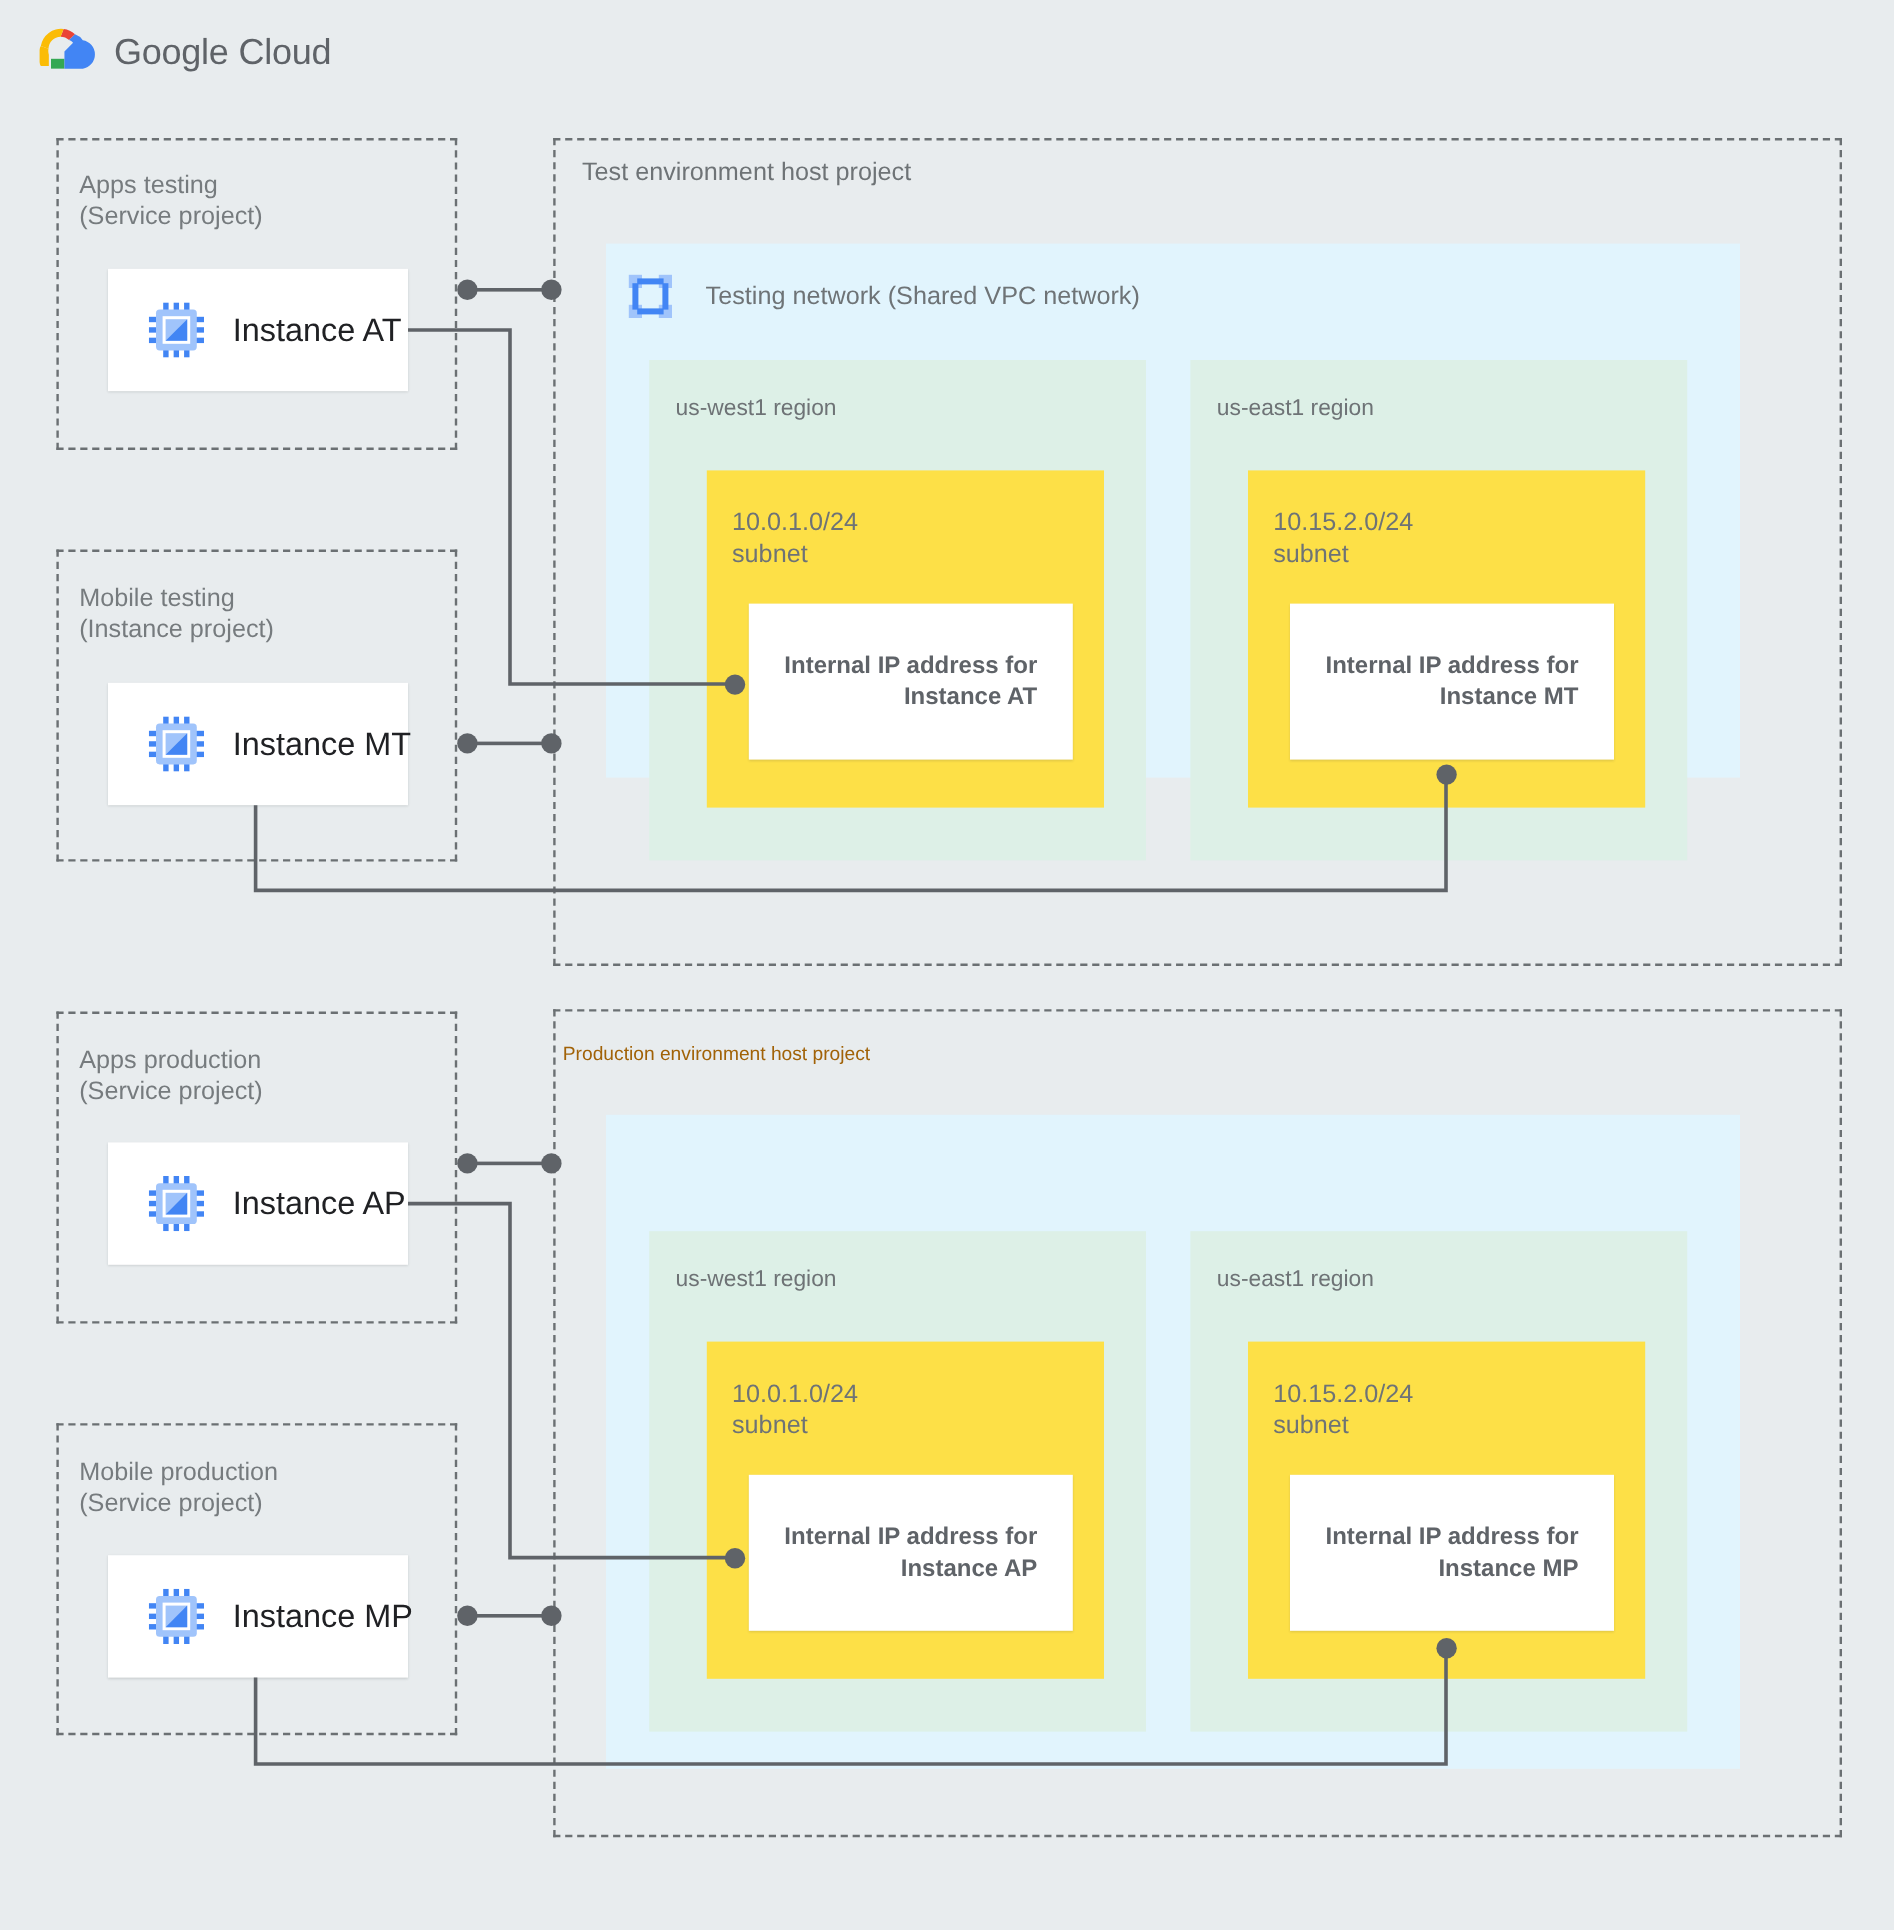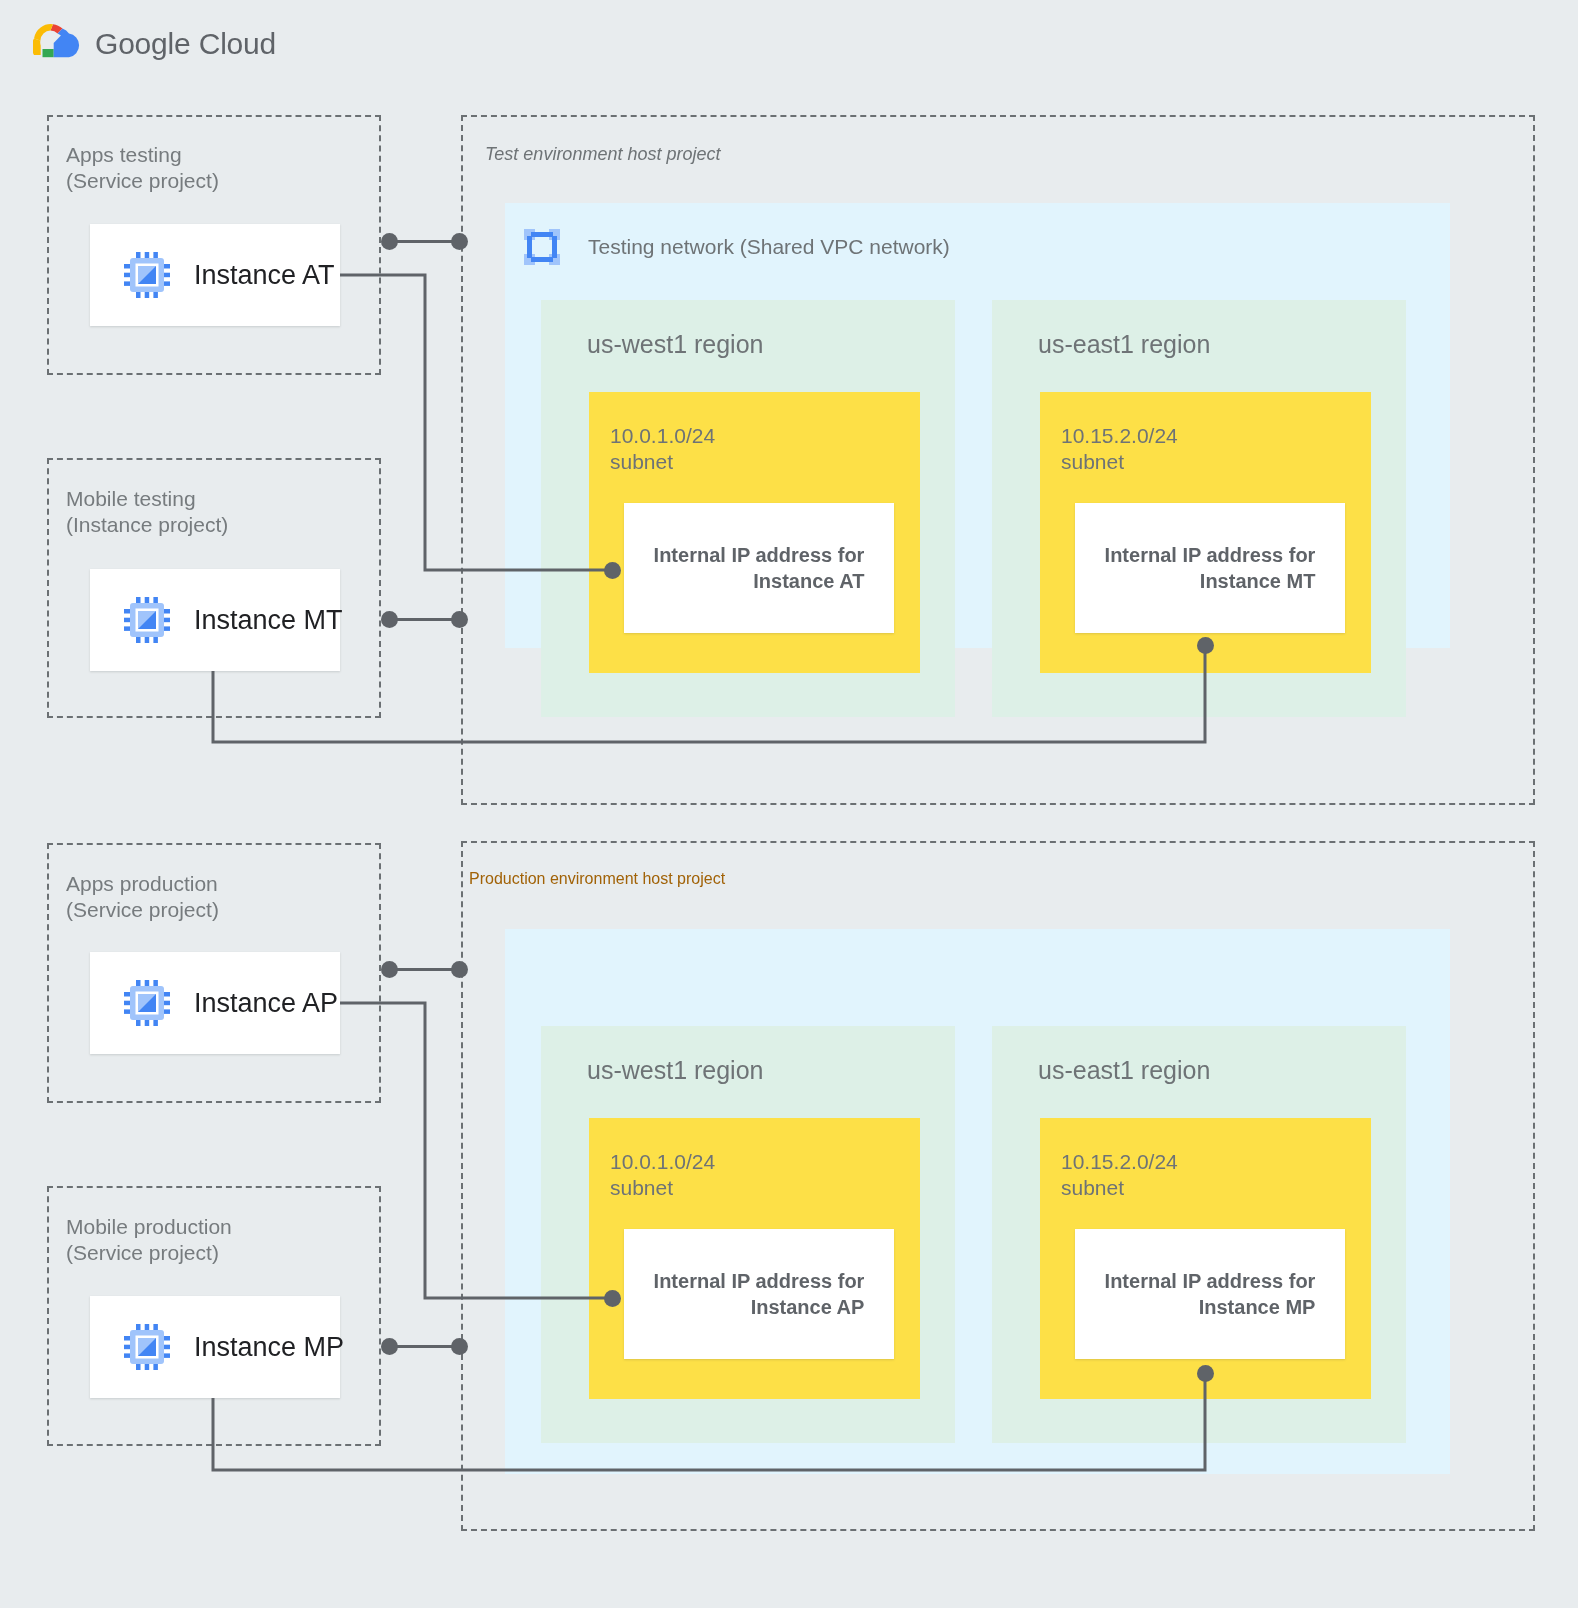--- a/index.html
+++ b/index.html
@@ -39,21 +39,21 @@
   .inst-label{margin-left:24px;font-size:27px;color:#202124;white-space:nowrap;}
 
   
   .net-panel{background:#e1f4fd;box-sizing:border-box;}
   .net-head{display:flex;align-items:center;}
   .net-icon{width:40px;height:40px;position:relative;flex:0 0 auto;}
   .net-title{margin-left:26px;font-size:21px;color:#6e7376;white-space:nowrap;}
 
   
   .region{background:#ddf0e7;box-sizing:border-box;}
-  .region-label{font-size:25px;color:#6e7376;white-space:nowrap;margin-left:24px;}
+  .region-label{font-size:19px;color:#6e7376;white-space:nowrap;}
 
   
   .subnet{background:#fde047;box-sizing:border-box;}
   .subnet-label{font-size:21px;color:#6e7376;line-height:1.22;white-space:pre-line;}
 
   
   .ipbox{
     background:#ffffff;box-sizing:border-box;
     display:flex;align-items:center;justify-content:center;
     text-align:right;
@@ -142,21 +142,21 @@
       <rect x="6" y="6" width="34" height="34" rx="3" fill="#a0c4fb"></rect>
       <rect x="11.5" y="11.5" width="23" height="23" fill="#ffffff"></rect>
       <rect x="14" y="14" width="18" height="18" fill="#a0c4fb"></rect>
       <path d="M14 32 L32 14 L32 32 Z" fill="#4285f4"></path>
     </svg>
   </div>
   <div class="inst-label">Instance MT</div>
 </div>
 
 <div class="abs dashed" style="left:461px;top:115px;width:1074px;height:690px;"></div>
-<div class="abs" style="left:485px;top:144px;font-size:18px;color:#6e7376;font-style:italic;">Test environment host project</div>
+<div class="abs" style="left:485px;top:132px;font-size:21px;color:#6e7376;">Test environment host project</div>
 
 <div class="abs net-panel" style="left:505px;top:203px;width:945px;height:445px;">
   <div class="net-head abs" style="left:17px;top:24px;">
     <div class="net-icon">
       <svg width="40" height="40" viewBox="0 0 40 40">
         <rect x="2" y="2" width="11" height="11" fill="#a0c4fb"></rect>
         <rect x="27" y="2" width="11" height="11" fill="#a0c4fb"></rect>
         <rect x="2" y="27" width="11" height="11" fill="#a0c4fb"></rect>
         <rect x="27" y="27" width="11" height="11" fill="#a0c4fb"></rect>
         <rect x="9" y="5" width="22" height="5" fill="#4285f4"></rect>

